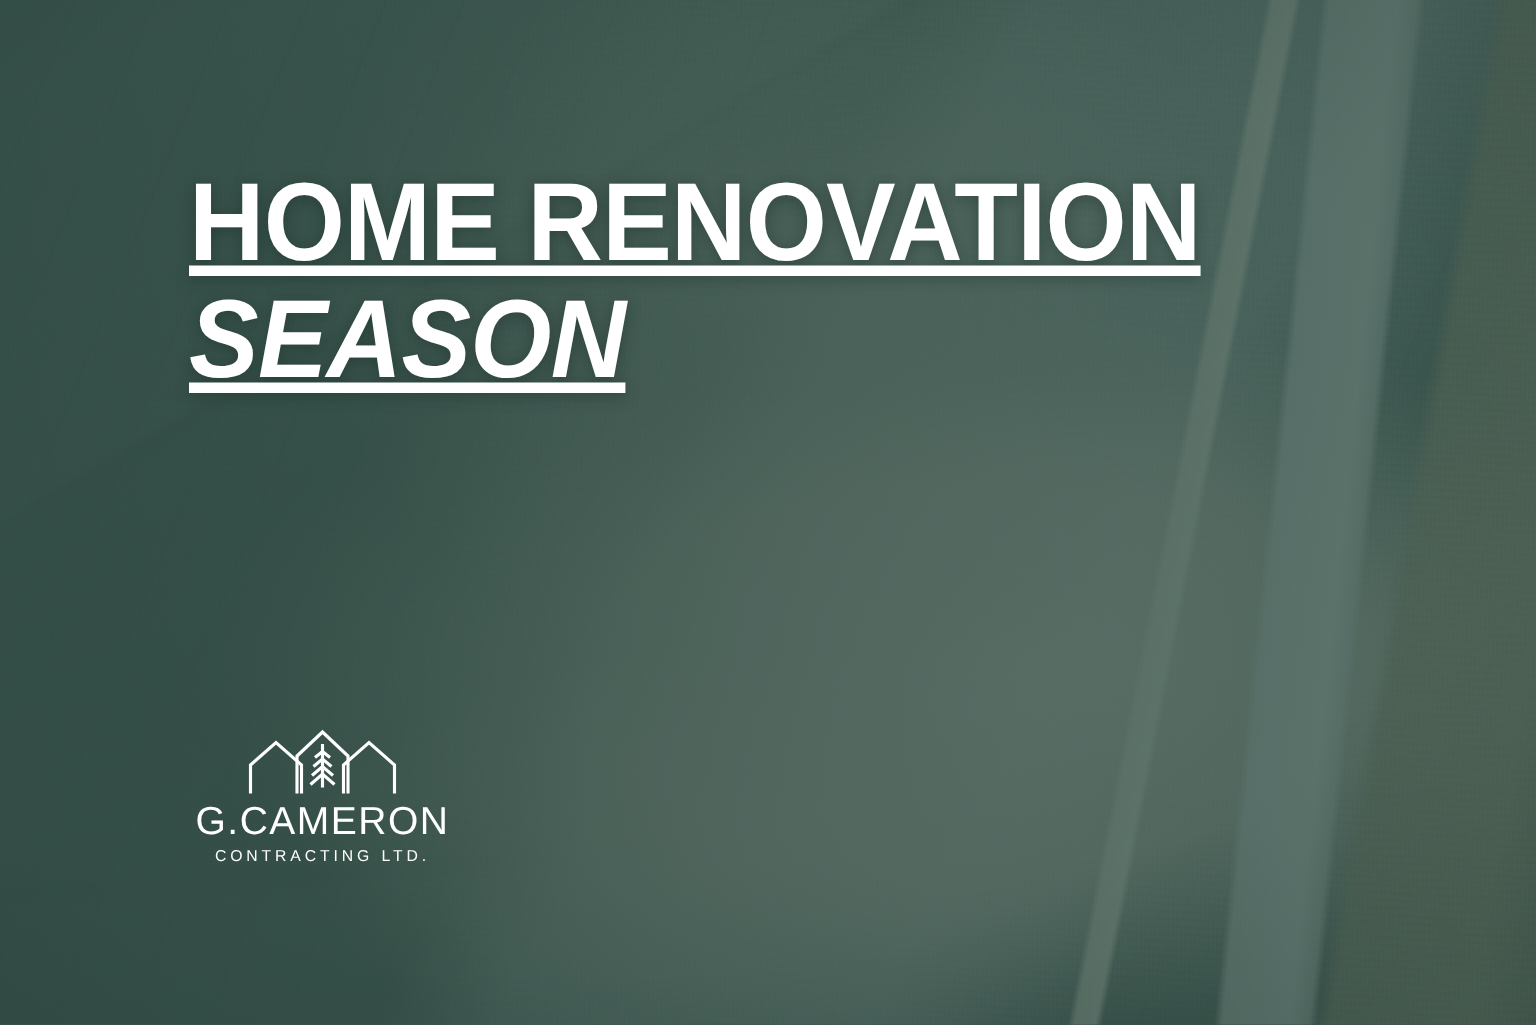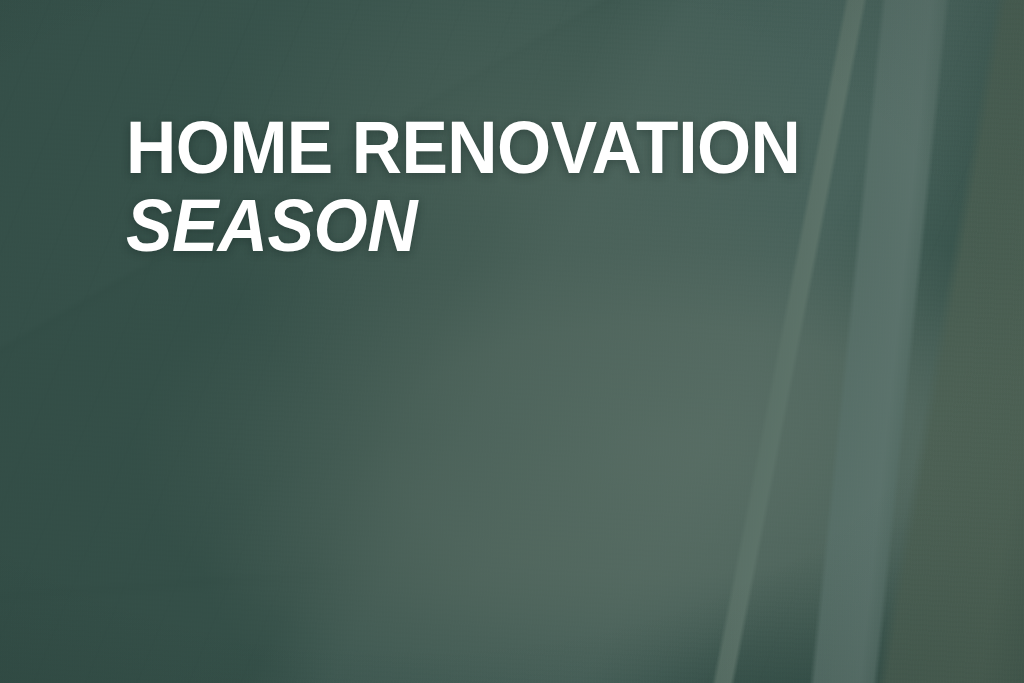--- a/index.html
+++ b/index.html
@@ -76,20 +76,21 @@
     inset: 0;
     background: radial-gradient(120% 110% at 40% 45%, rgba(0,0,0,0) 45%, rgba(16,32,28,.28) 100%);
   }
 
   
   .headline {
     position: absolute;
     left: 126px;
     top: 112px;
     color: #ffffff;
+    text-decoration: underline;
   }
   .headline .line1 {
     font-size: 74px;
     font-weight: 700;
     line-height: 0.96;
     letter-spacing: -0.5px;
     transform: scaleX(0.94);
     transform-origin: left center;
     white-space: nowrap;
     text-shadow: 0 2px 10px rgba(12,28,24,.33);
@@ -184,14 +185,33 @@
   <div class="tint"></div>
   <div class="tint2"></div>
   <div class="vignette"></div>
 
   <div class="headline">
     <div class="line1">HOME RENOVATION</div>
     <div class="line2">SEASON</div>
   </div>
 
 
+  <div class="logo">
+    <svg class="logo-mark" width="104" height="46" viewBox="0 0 104 46" fill="none" stroke="#ffffff" stroke-width="2.1" stroke-linejoin="miter" stroke-linecap="butt">
+
+      <path d="M4 45 V26 L21 11 L38 26 V45"></path>
+
+      <path d="M66 45 V26 L83 11 L100 26 V45"></path>
+
+      <path d="M35 45 V20 L52 4 L69 20 V45"></path>
+
+      <path d="M52 12 V41"></path>
+
+      <path d="M47 21 L52 17 L57 21"></path>
+      <path d="M46 27 L52 22 L58 27"></path>
+      <path d="M45 33 L52 27 L59 33"></path>
+      <path d="M44 39 L52 32 L60 39"></path>
+    </svg>
+    <div class="logo-word">G.CAMERON</div>
+    <div class="logo-sub">CONTRACTING LTD.</div>
+  </div>
 
 </div>
 
 </body></html>

